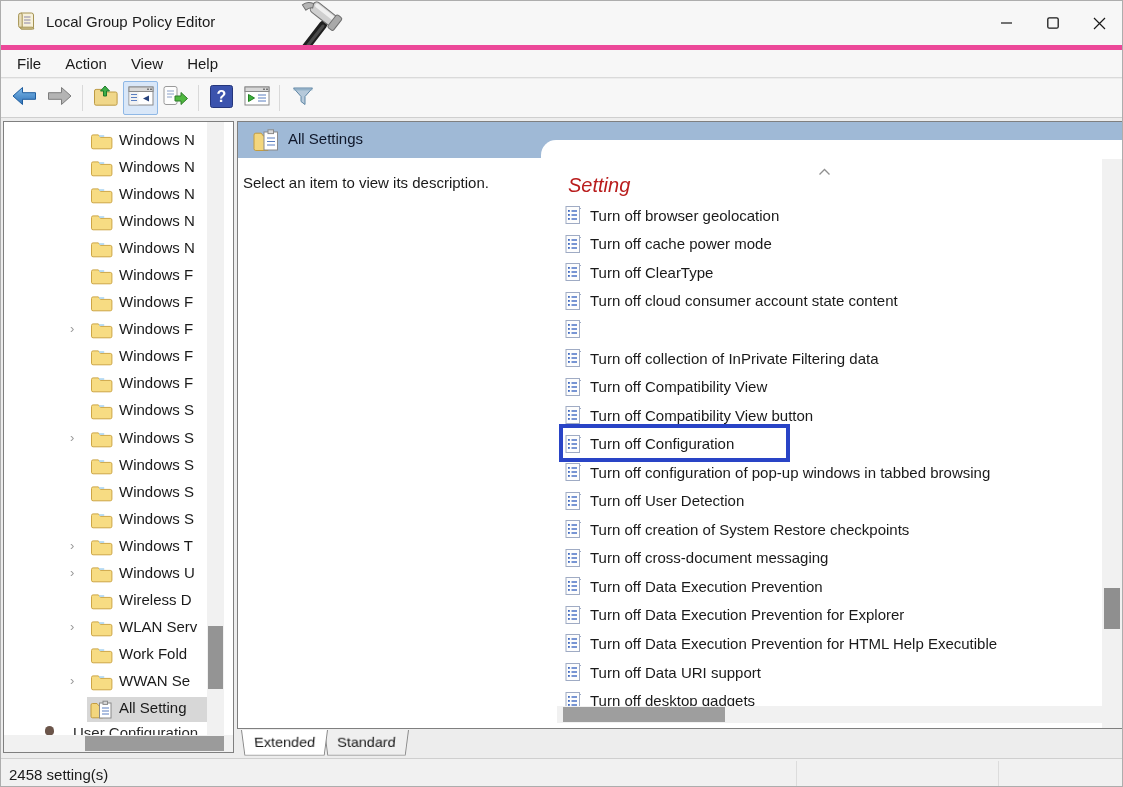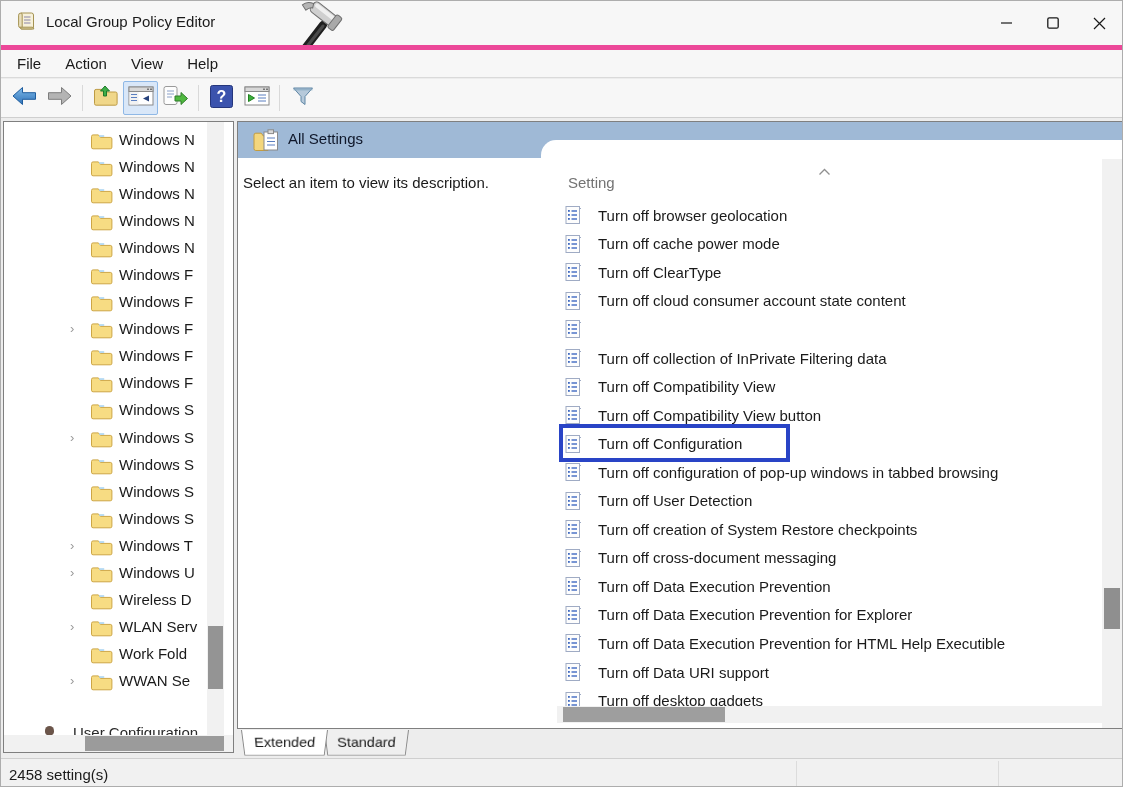--- a/index.html
+++ b/index.html
@@ -48,24 +48,24 @@
   .tree-hsb .thumb{position:absolute;left:81px;top:1px;width:139px;height:15px;background:#9b9b9b;}
   
   .right-panel{position:absolute;left:236px;top:120px;width:886px;height:608px;background:#fff;
     border:1px solid #7f7f7f;box-sizing:border-box;overflow:hidden;}
   .blue-header{position:absolute;left:0;top:0;right:0;height:36px;background:#9fb9d6;}
   .sheet{position:absolute;left:303px;top:18px;right:0;height:30px;background:#fff;border-top-left-radius:15px;}
   .bh-icon{position:absolute;left:15px;top:5px;}
   .bh-label{position:absolute;left:50px;top:8px;font-size:15px;color:#0f172a;}
   .rp-content{position:absolute;left:0;top:36px;right:0;bottom:0;background:#fff;}
   .desc-text{position:absolute;left:5px;top:16px;font-size:15px;}
-  .col-header{position:absolute;left:330px;top:16px;font-size:15px;color:#737373;}
+  .col-header{position:absolute;left:330px;top:16px;font-size:20px;color:#b91c1c;font-style:italic;}
   .sort-chevron{position:absolute;left:580px;top:4px;}
   .list-rows{position:absolute;left:325px;top:43px;width:539px;height:505px;overflow:hidden;}
-  .settings-row{display:flex;align-items:center;gap:16px;height:28.55px;font-size:15px;white-space:nowrap;padding-left:2px;box-sizing:border-box;}
+  .settings-row{display:flex;align-items:center;gap:8px;height:28.55px;font-size:15px;white-space:nowrap;padding-left:2px;box-sizing:border-box;}
   .settings-row .sicon{flex:0 0 auto;display:flex;}
   .highlight-box{position:absolute;left:321px;top:266px;width:231px;height:38px;border:4px solid #2944c6;box-sizing:border-box;z-index:5;}
   .list-vsb{position:absolute;left:864px;top:1px;width:20px;height:569px;background:#f1f1f1;}
   .list-vsb .thumb{position:absolute;left:2px;top:429px;width:16px;height:41px;background:#8f8f8f;}
   .list-hsb{position:absolute;left:319px;top:548px;width:545px;height:17px;background:#f1f1f1;}
   .list-hsb .thumb{position:absolute;left:6px;top:1px;width:162px;height:15px;background:#9e9e9e;}
   
   .tabs{position:absolute;left:240px;top:729px;height:28px;display:flex;}
   .tab{height:27px;line-height:25px;padding:0 11px;font-size:15px;background:#efefef;
     border:1px solid #8a8a8a;border-top:none;transform:perspective(40px) rotateX(-7deg);
@@ -450,20 +450,34 @@
           <span class="expander">›</span>
           <span class="ticon ticon-folder">
             <svg width="23" height="18" viewBox="0 0 23 18">
               <path d="M1.5 4.5 q0-1.6 1.6-1.6 h5.3 l2 2.5 h9.9 q1.6 0 1.6 1.6 v8.2 q0 1.6-1.6 1.6 H3.1 q-1.6 0-1.6-1.6z" fill="#f7dc83" stroke="#cda645"></path>
               <rect x="9.2" y="3.2" width="5" height="1.7" fill="#aed6f2"></rect>
             </svg>
           </span>
 
           <span class="tlabel">WWAN Se</span>
         </div>
+        <div class="tree-row selected icon-all-settings">
+
+          <span class="ticon ticon-alls">
+            <svg width="24" height="19" viewBox="0 0 24 19">
+              <path d="M1 5 q0-1.5 1.5-1.5 h4.5 l1.8 2.3 h4 v12 H2.5 q-1.5 0-1.5-1.5z" fill="#f3d67d" stroke="#c49c3e"></path>
+              <rect x="9.5" y="3" width="11.5" height="15" fill="#ffffff" stroke="#8a8a8a"></rect>
+              <rect x="13" y="1.2" width="4.5" height="3.2" fill="#d9d9d9" stroke="#8a8a8a"></rect>
+              <line x1="12" y1="8" x2="19" y2="8" stroke="#5b7fc0"></line>
+              <line x1="12" y1="11" x2="19" y2="11" stroke="#5b7fc0"></line>
+              <line x1="12" y1="14" x2="19" y2="14" stroke="#5b7fc0"></line>
+            </svg>
+          </span>
+          <span class="tlabel">All Setting</span>
+        </div>
       </div>
     <div class="partial-row">
       <span class="p-ic"></span>
       <span class="p-lb">User Configuration</span>
     </div>
     <div class="tree-vsb">
       <div class="thumb"></div>
     </div>
     <div class="tree-hsb">
       <div class="thumb"></div>

